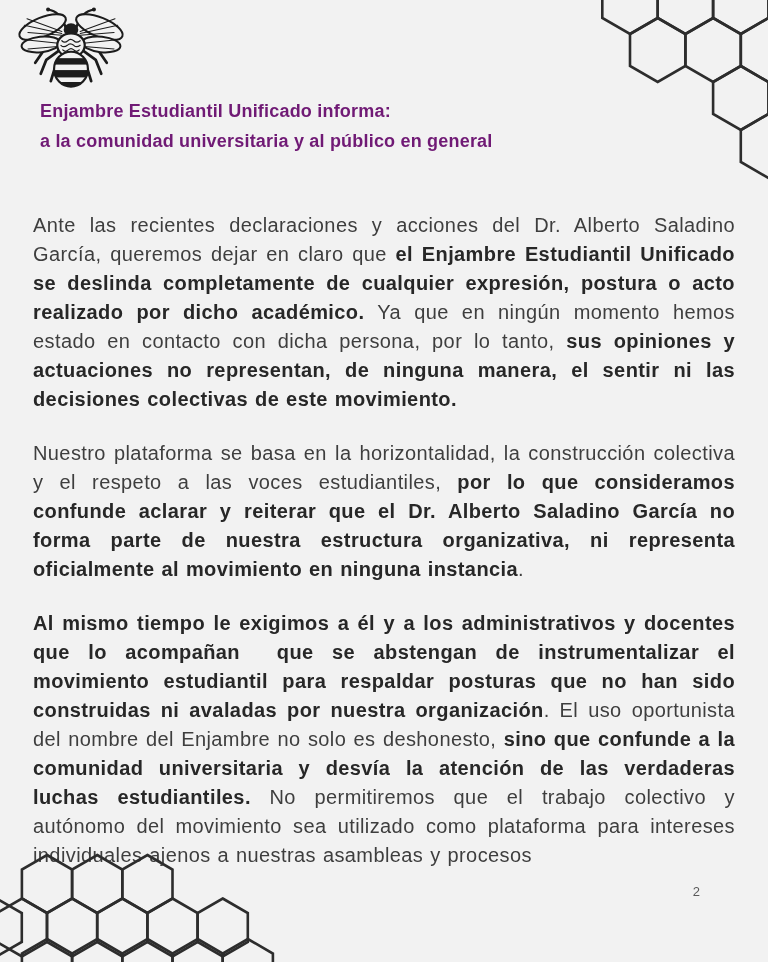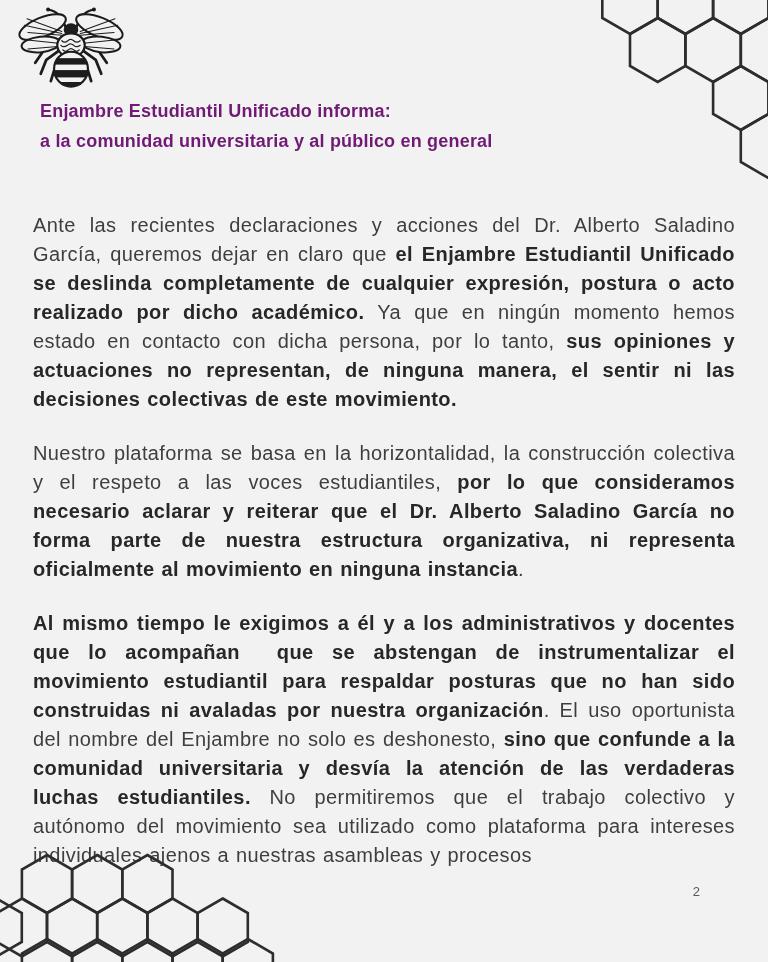--- a/index.html
+++ b/index.html
@@ -123,21 +123,21 @@
     </g>
   </svg>
 
   <div class="doc-title">
     <div>Enjambre Estudiantil Unificado informa:</div>
     <div>a la comunidad universitaria y al público en general</div>
   </div>
 
   <div class="doc-body">
       <p class="para"><span>Ante las recientes declaraciones y acciones del Dr. Alberto Saladino García, queremos dejar en claro que </span><span class="b">el Enjambre Estudiantil Unificado se deslinda completamente de cualquier expresión, postura o acto realizado por dicho académico.</span><span> Ya que en ningún momento hemos estado en contacto con dicha persona, por lo tanto, </span><span class="b">sus opiniones y actuaciones no representan, de ninguna manera, el sentir ni las decisiones colectivas de este movimiento.</span></p>
-      <p class="para"><span>Nuestro plataforma se basa en la horizontalidad, la construcción colectiva y el respeto a las voces estudiantiles, </span><span class="b">por lo que consideramos necesario aclarar y reiterar que el Dr. Alberto Saladino García no forma parte de nuestra estructura organizativa, ni representa oficialmente al movimiento en ninguna instancia</span><span>.</span></p>
+      <p class="para"><span>Nuestro plataforma se basa en la horizontalidad, la construcción colectiva y el respeto a las voces estudiantiles, </span><span class="b">por lo que consideramos confunde aclarar y reiterar que el Dr. Alberto Saladino García no forma parte de nuestra estructura organizativa, ni representa oficialmente al movimiento en ninguna instancia</span><span>.</span></p>
       <p class="para"><span class="b">Al mismo tiempo le exigimos a él y a los administrativos y docentes que lo acompañan&nbsp; que se abstengan de instrumentalizar el movimiento estudiantil para respaldar posturas que no han sido construidas ni avaladas por nuestra organización</span><span>. El uso oportunista del nombre del Enjambre no solo es deshonesto, </span><span class="b">sino que confunde a la comunidad universitaria y desvía la atención de las verdaderas luchas estudiantiles.</span><span> No permitiremos que el trabajo colectivo y autónomo del movimiento sea utilizado como plataforma para intereses individuales ajenos a nuestras asambleas y procesos</span></p>
     </div>
 
   <svg class="honeycomb-bl" viewBox="0 0 292 116" aria-hidden="true">
     <defs>
       <polygon id="hexS" points="0,-29 25.1,-14.5 25.1,14.5 0,29 -25.1,14.5 -25.1,-14.5"></polygon>
     </defs>
     <g fill="none" stroke="#2d2d2d" stroke-width="2.6">
       <use href="#hexS" x="47" y="38"></use>
         <use href="#hexS" x="97.2" y="38"></use>

